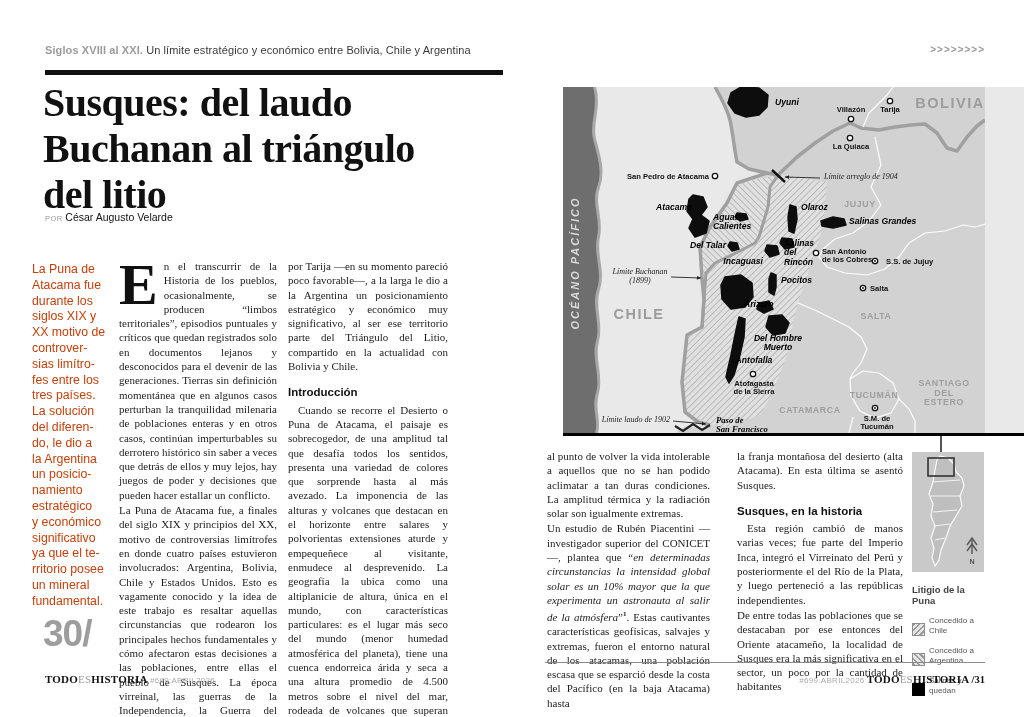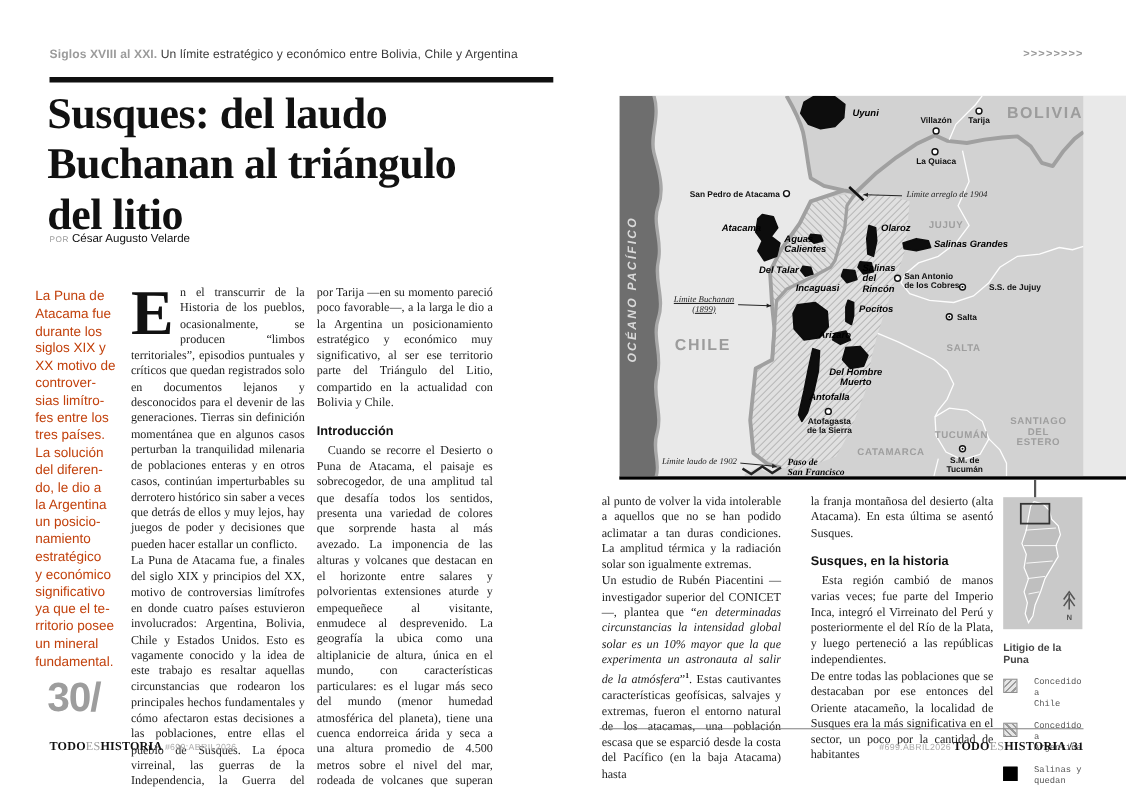--- a/index.html
+++ b/index.html
@@ -52,21 +52,21 @@
   .ml-a-start{transform:translate(0,-50%);text-align:left;}
   .ml-a-end{transform:translate(-100%,-50%);text-align:right;}
   .ml-a-ocean{transform:translate(-50%,-50%) rotate(-90deg);}
   .town-marker{fill:#fff;stroke:#111;stroke-width:1.3px;}
   .town-marker-dot{fill:#111;}
   
   .legend{position:absolute;left:912px;top:452px;width:76px;}
   .inset{position:relative;width:72px;height:120px;background:#c9c9c9;}
   .inset-leader{position:absolute;left:28px;top:-16px;width:2px;height:16px;background:#555;}
   .legend-title{font-weight:bold;font-size:9.5px;color:#444;margin:12px 0 10px 0;}
-  .legend-item{display:flex;gap:15px;margin-bottom:10px;align-items:flex-start;font-family:Liberation Mono, monospace;}
+  .legend-item{display:flex;gap:4px;margin-bottom:10px;align-items:flex-end;}
   .sw{width:11px;height:11px;border:1px solid #8f8f8f;flex:0 0 auto;margin-top:1px;}
   .sw-hatch-chile{background:repeating-linear-gradient(135deg,#9a9a9a 0 1.5px,#e6e6e6 1.5px 4px);}
   .sw-hatch-argentina{background:repeating-linear-gradient(45deg,#9a9a9a 0 1.5px,#e6e6e6 1.5px 4px);}
   .sw-black{background:#000;border-color:#000;}
   .legend-label{font-size:8px;color:#555;line-height:1.25;white-space:pre-line;}
   
   .footer-rule-right{position:absolute;left:545px;top:662px;width:440px;height:1px;background:#8a8a8a;}
   .footer{position:absolute;top:673px;font-size:8px;}
   .footer-left{left:45px;}
   .footer-right{left:545px;width:440px;text-align:right;}
@@ -225,22 +225,22 @@
 Calientes</div>
         <div class="ml ml-salar ml-a-start" style="left: 238px; top: 121px;">Olaroz</div>
         <div class="ml ml-salar ml-a-start" style="left: 286px; top: 135px;">Salinas Grandes</div>
         <div class="ml ml-salar ml-a-end" style="left: 163px; top: 159px;">Del Talar</div>
         <div class="ml ml-salar ml-a-end" style="left: 200px; top: 175px;">Incaguasi</div>
         <div class="ml ml-salar ml-a-start" style="left: 221px; top: 166px;">Salinas
 del
 Rincón</div>
         <div class="ml ml-town ml-a-start" style="left: 259px; top: 169px;">San Antonio
 de los Cobres</div>
-        <div class="ml ml-town ml-a-start" style="left: 336px; top: 175px; text-align: right;">S.S. de Jujuy</div>
-        <div class="ml ml-limit ml-a-center" style="left: 77px; top: 190px; text-decoration: underline;">Límite Buchanan
+        <div class="ml ml-town ml-a-start" style="left: 323px; top: 175px; text-align: right;">S.S. de Jujuy</div>
+        <div class="ml ml-limit ml-a-center" style="left: 77px; top: 190px;">Límite Buchanan
 (1899)</div>
         <div class="ml ml-salar ml-a-start" style="left: 218px; top: 194px;">Pocitos</div>
         <div class="ml ml-town ml-a-start" style="left: 307px; top: 202px;">Salta</div>
         <div class="ml ml-country ml-a-center" style="left: 76px; top: 228px;">CHILE</div>
         <div class="ml ml-salar ml-a-start" style="left: 181px; top: 218px;">Arizaro</div>
         <div class="ml ml-prov ml-a-center" style="left: 313px; top: 230px;">SALTA</div>
         <div class="ml ml-salar ml-a-center" style="left: 215px; top: 256px;">Del Hombre
 Muerto</div>
         <div class="ml ml-salar ml-a-center" style="left: 191px; top: 274px;">Antofalla</div>
         <div class="ml ml-town ml-a-center" style="left: 191px; top: 301px;">Atofagasta

